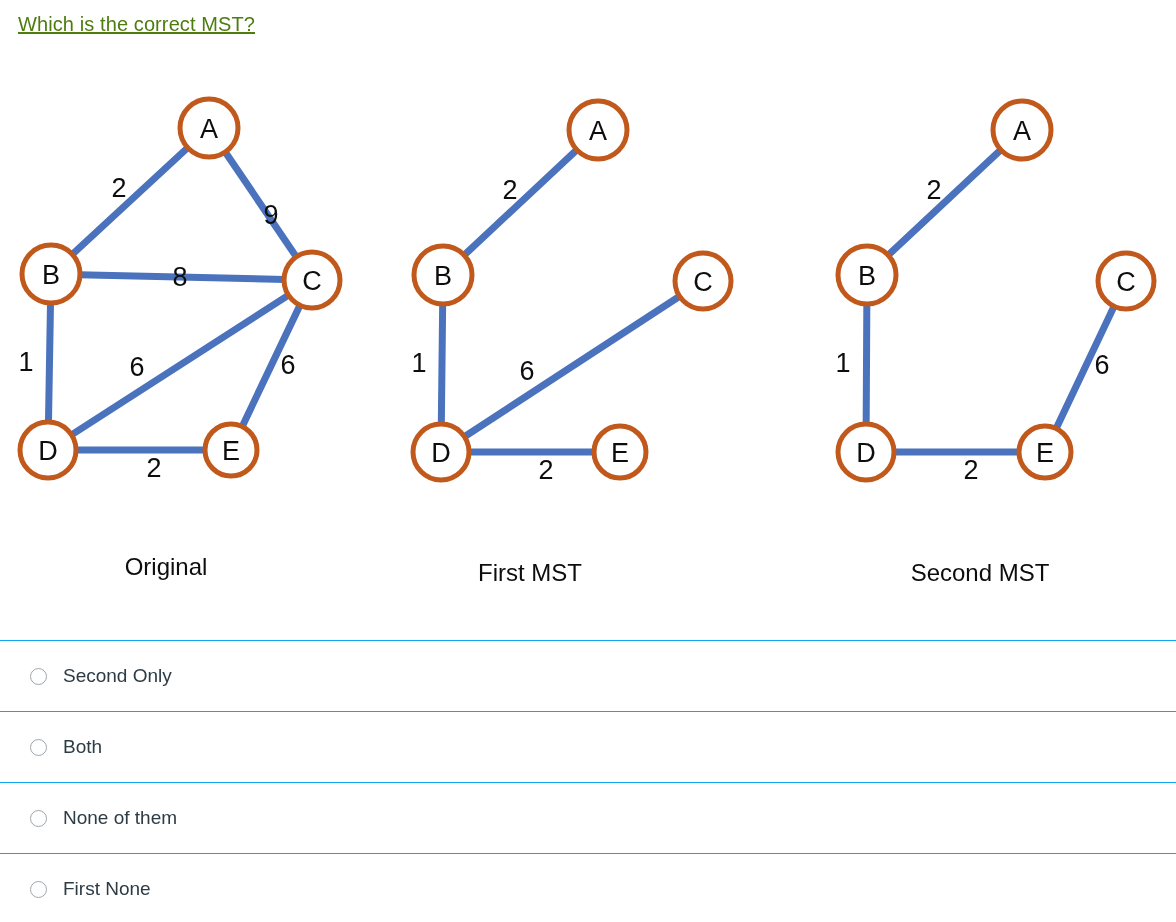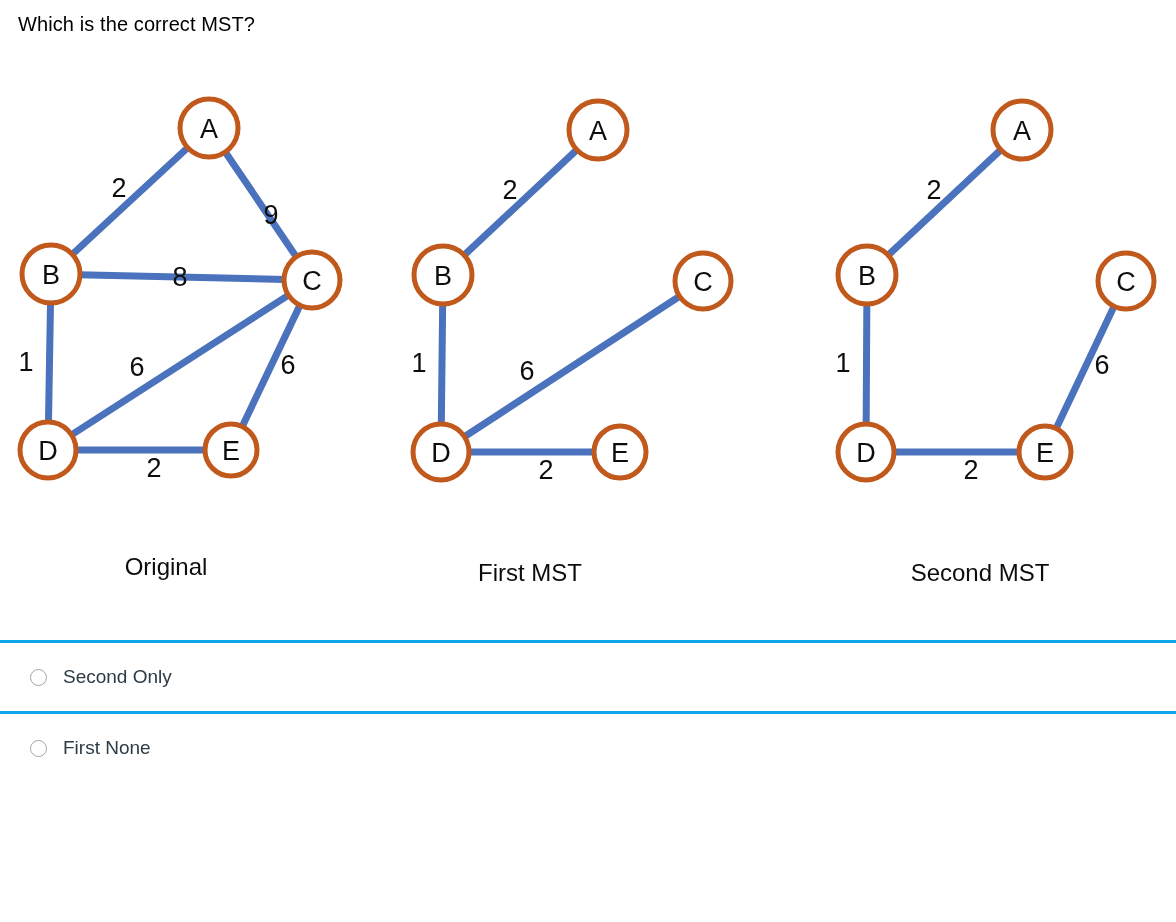--- a/index.html
+++ b/index.html
@@ -14,23 +14,24 @@
     color: #2d3b45;
     overflow: hidden;
     position: relative;
   }
   #question-title {
     position: absolute;
     left: 18px;
     top: 10px;
     font-size: 20px;
     line-height: 28px;
-    color: #000000;
+    color: #4d7c0f;
     font-weight: 400;
     letter-spacing: 0.1px;
+    text-decoration: underline;
   }
   #graphs-area {
     position: absolute;
     left: 0;
     top: 60px;
     width: 1176px;
     height: 560px;
   }
   #graphs-svg {
     display: block;
@@ -68,21 +69,21 @@
   }
   #answers-area {
     position: absolute;
     left: 0;
     top: 640px;
     width: 1176px;
   }
   .answer-row {
     position: relative;
     height: 71px;
-    border-top: 3px solid #0ea5e9;
+    border-top: 1px solid #0ea5e9;
     display: flex;
     align-items: center;
     padding-left: 30px;
     box-sizing: border-box;
   }
   .answer-row:last-child {
     border-bottom: none;
   }
   .radio-outer {
     width: 17px;
@@ -180,15 +181,23 @@
     </svg>
 </div>
 
 <div id="answers-area">
     <div class="answer-row">
       <span class="radio-outer"></span>
       <span class="answer-label">Second Only</span>
     </div>
     <div class="answer-row">
       <span class="radio-outer"></span>
+      <span class="answer-label">Both</span>
+    </div>
+    <div class="answer-row">
+      <span class="radio-outer"></span>
+      <span class="answer-label">None of them</span>
+    </div>
+    <div class="answer-row">
+      <span class="radio-outer"></span>
       <span class="answer-label">First None</span>
     </div>
   </div>
 
 </body></html>

